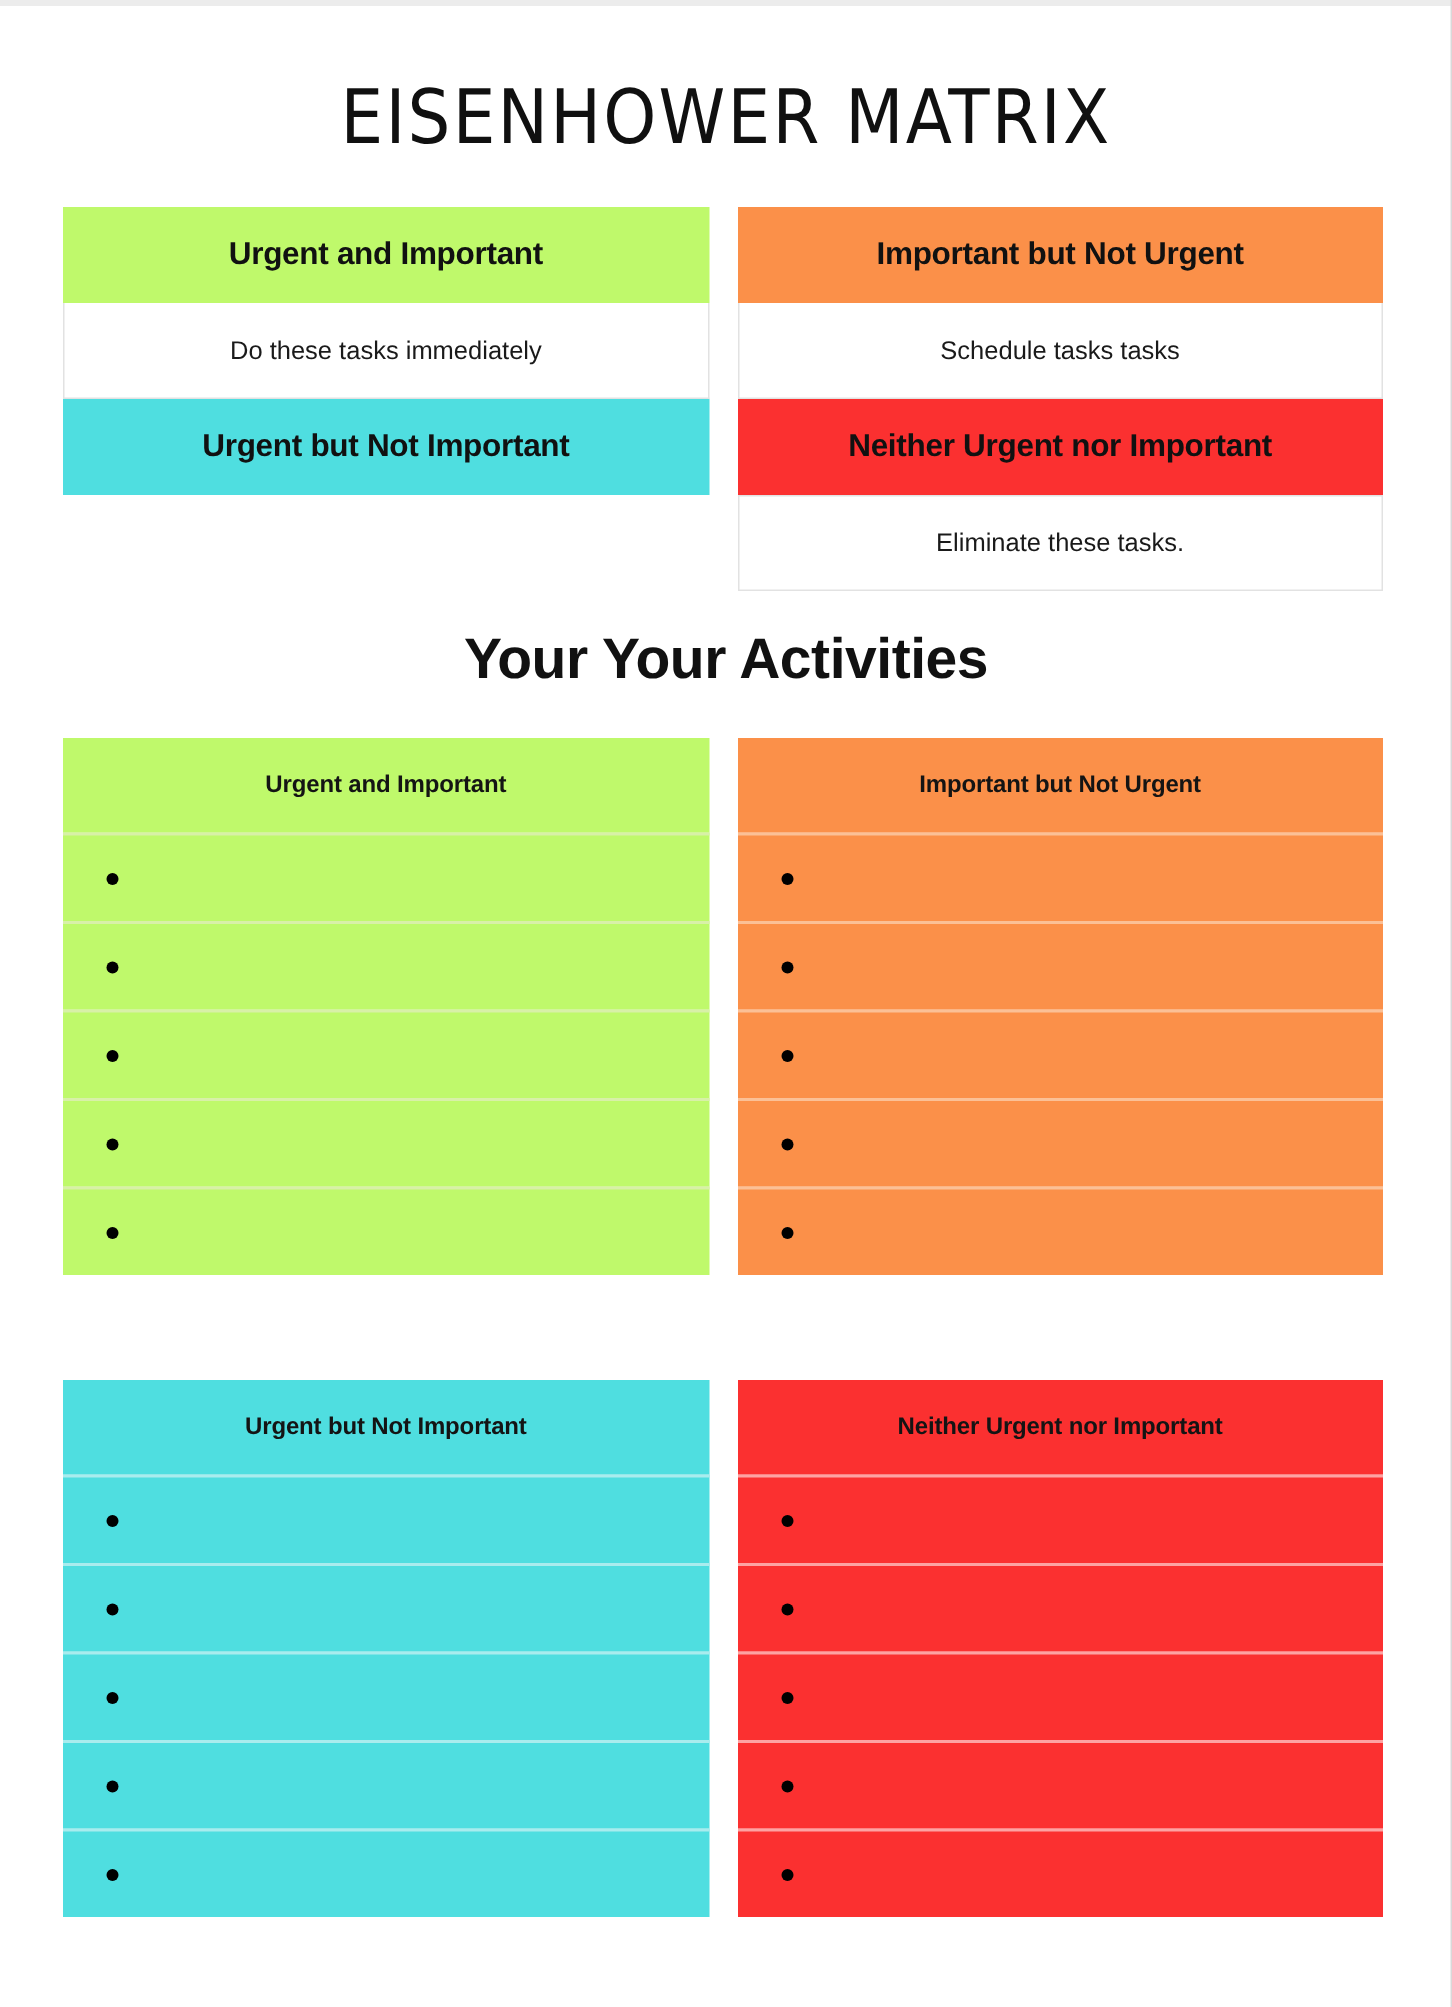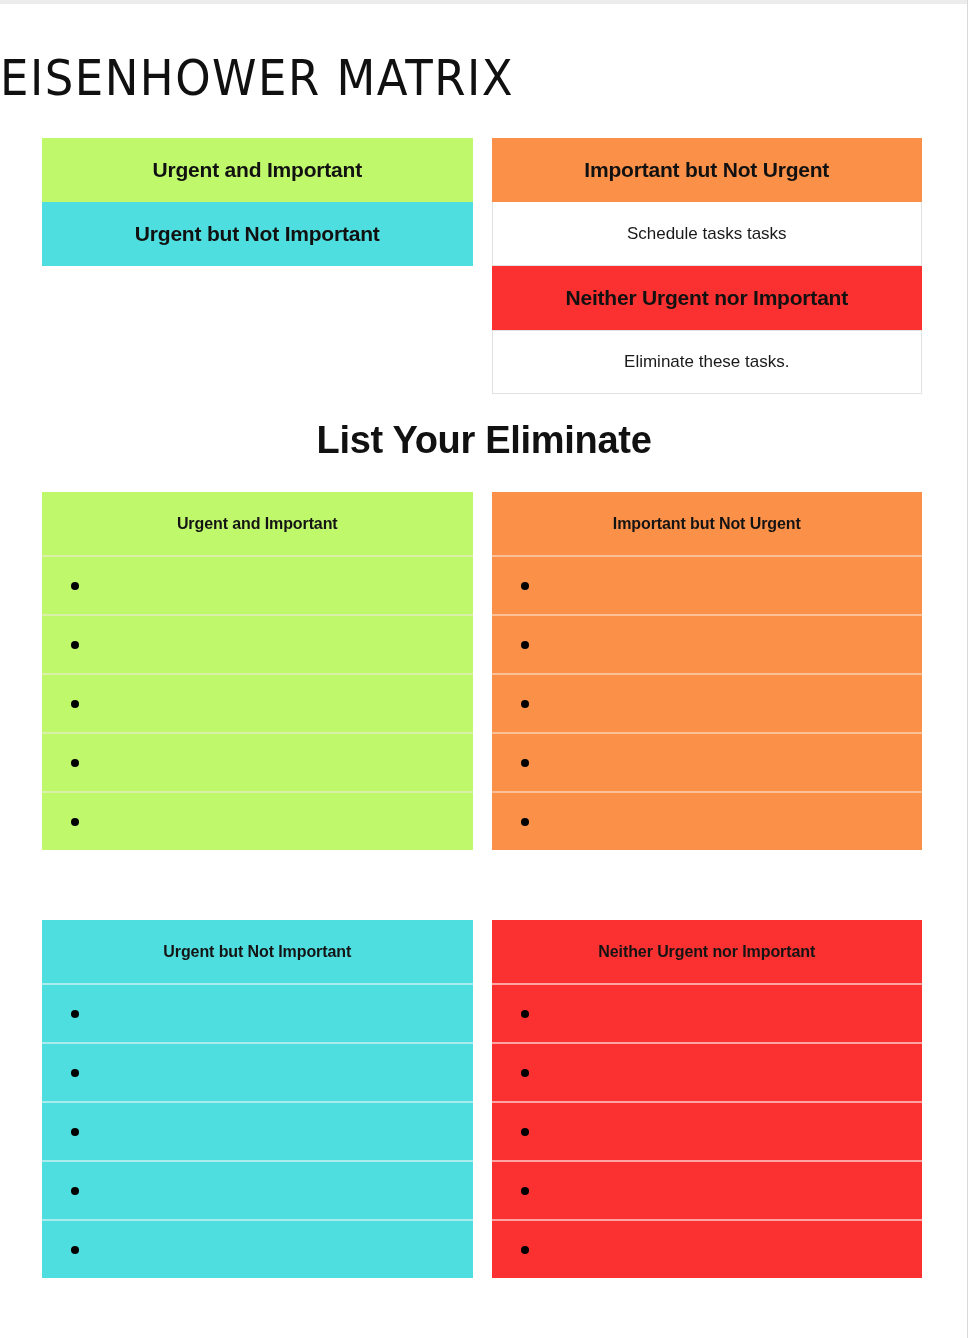--- a/index.html
+++ b/index.html
@@ -32,20 +32,21 @@
     top: 0; right: 0;
     width: 1px; height: 1338px;
     background: #d9d9d9;
   }
 
   
   .doc-title {
     position: absolute;
     top: 48px; left: 0;
     width: 968px;
+    text-align: center;
     font-family: "DejaVu Sans Condensed", "Liberation Sans Narrow", "Liberation Sans", sans-serif;
     font-size: 50px;
     font-weight: 300;
     letter-spacing: 1.5px;
     color: #101010;
     line-height: 60px;
     white-space: nowrap;
   }
 
   .section-title {
@@ -146,33 +147,34 @@
 
   <div class="page-edge-top"></div>
   <div class="page-edge-right"></div>
 
   <h1 class="doc-title">EISENHOWER MATRIX</h1>
 
   <div class="grid" id="matrix">
 
     <div class="grid-col">
       <div class="quad-head" style="background: rgb(191, 249, 107);">Urgent and Important</div>
+      <div class="quad-desc">Do these tasks immediately</div>
       <div class="quad-head" style="background: rgb(79, 222, 224);">Urgent but Not Important</div>
     </div>
 
     <div class="grid-col">
       <div class="quad-head" style="background: rgb(251, 144, 73);">Important but Not Urgent</div>
       <div class="quad-desc">Schedule tasks tasks</div>
       <div class="quad-head" style="background: rgb(251, 48, 48);">Neither Urgent nor Important</div>
       <div class="quad-desc second">Eliminate these tasks.</div>
     </div>
 
   </div>
 
-  <h2 class="section-title">List Your Eliminate</h2>
+  <h2 class="section-title">Your Your Activities</h2>
 
   <div class="grid" id="activities-top">
     <div class="grid-col">
         <div class="list-head" style="background: rgb(191, 249, 107);">Urgent and Important</div>
         <div class="list-row" style="background: rgb(191, 249, 107); border-top-color: rgb(216, 240, 168);">
           <span class="bullet" style="background: rgb(0, 0, 0);"></span>
           <span style="margin-left: 10px; font-size: 16px; color: rgb(17, 17, 17);"></span>
         </div>
         <div class="list-row" style="background: rgb(191, 249, 107); border-top-color: rgb(216, 240, 168);">
           <span class="bullet" style="background: rgb(0, 0, 0);"></span>

